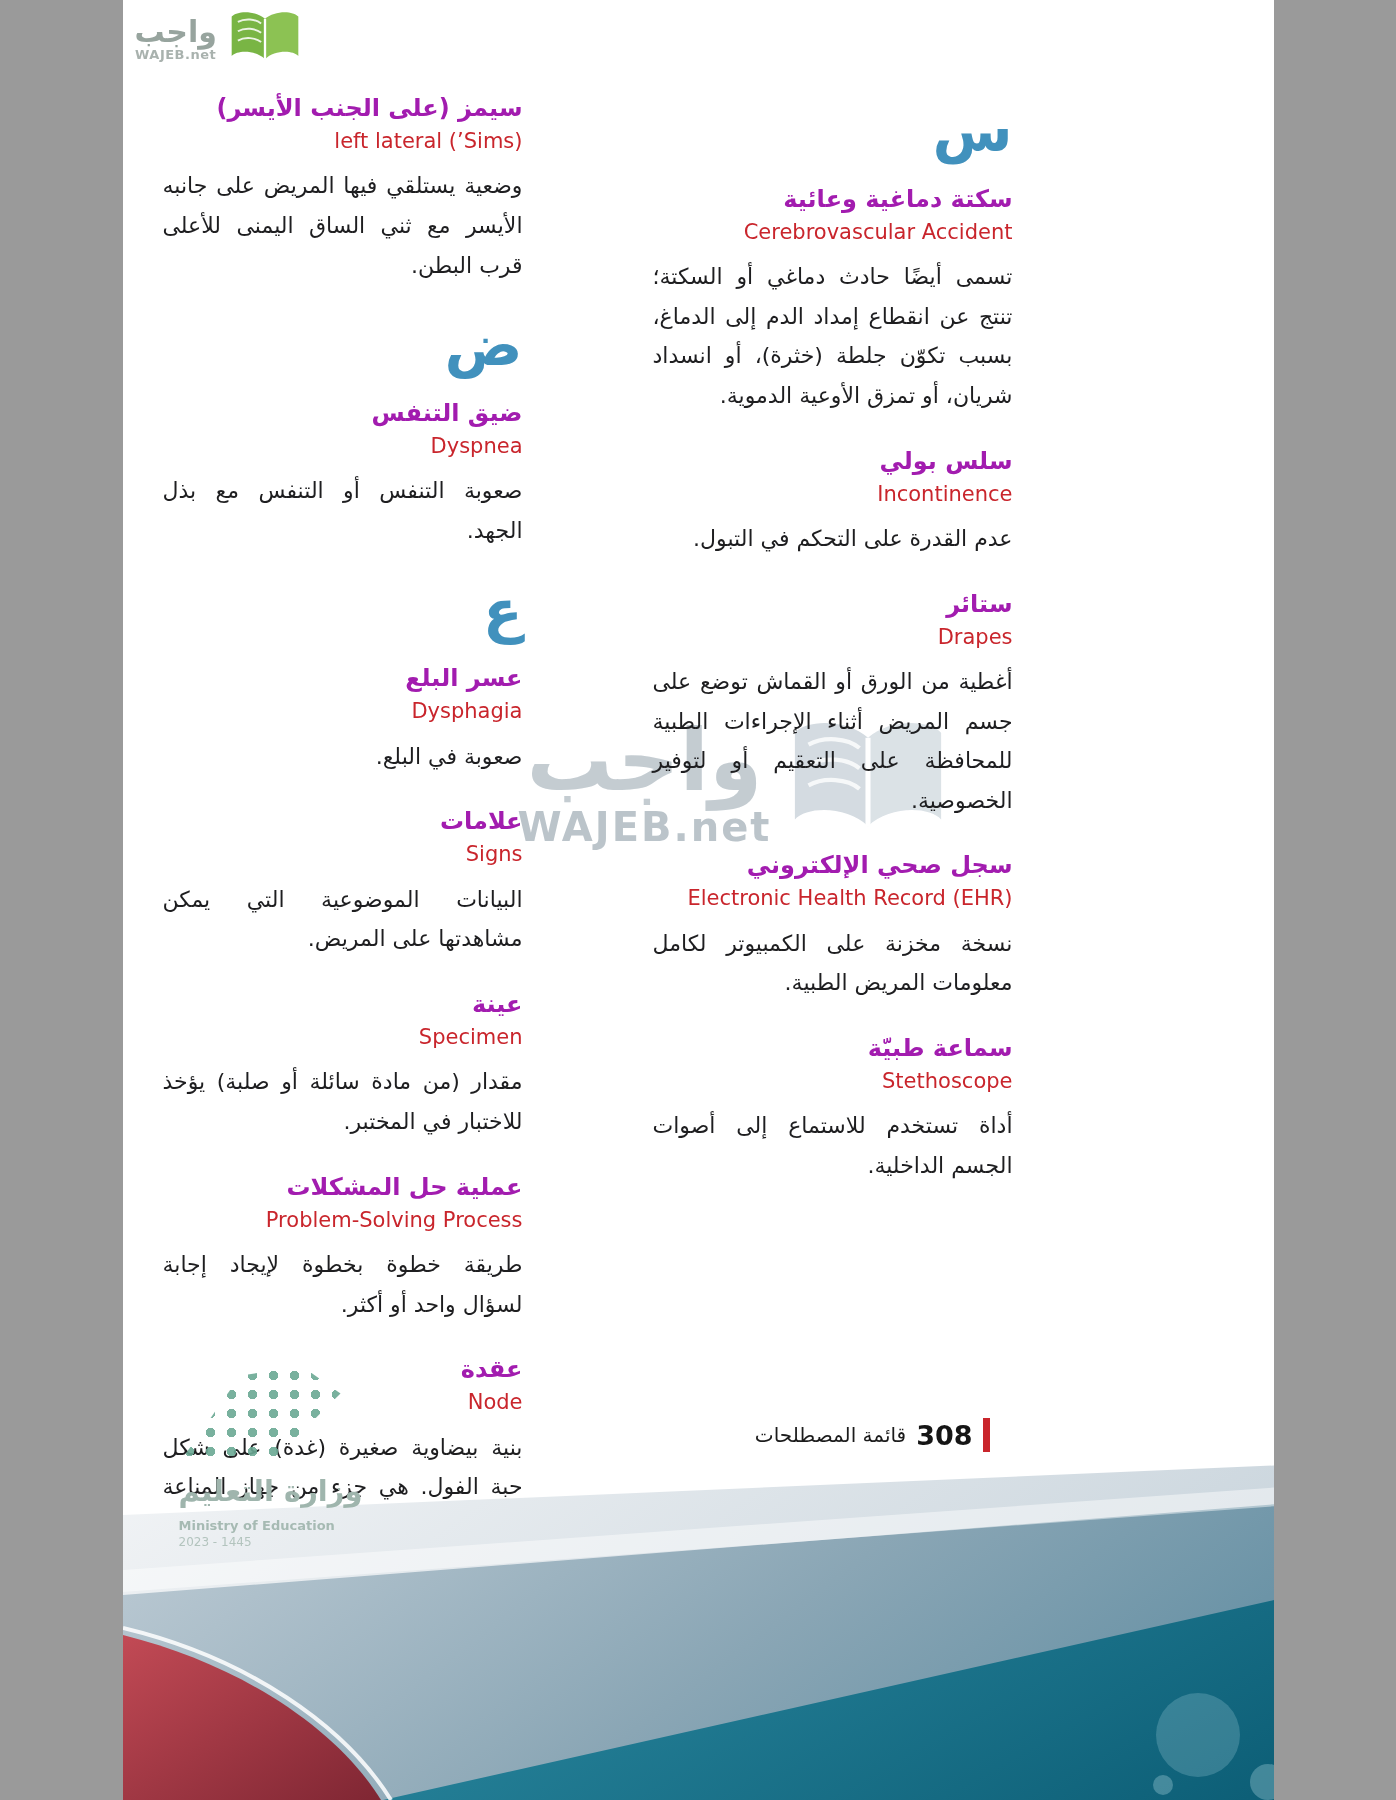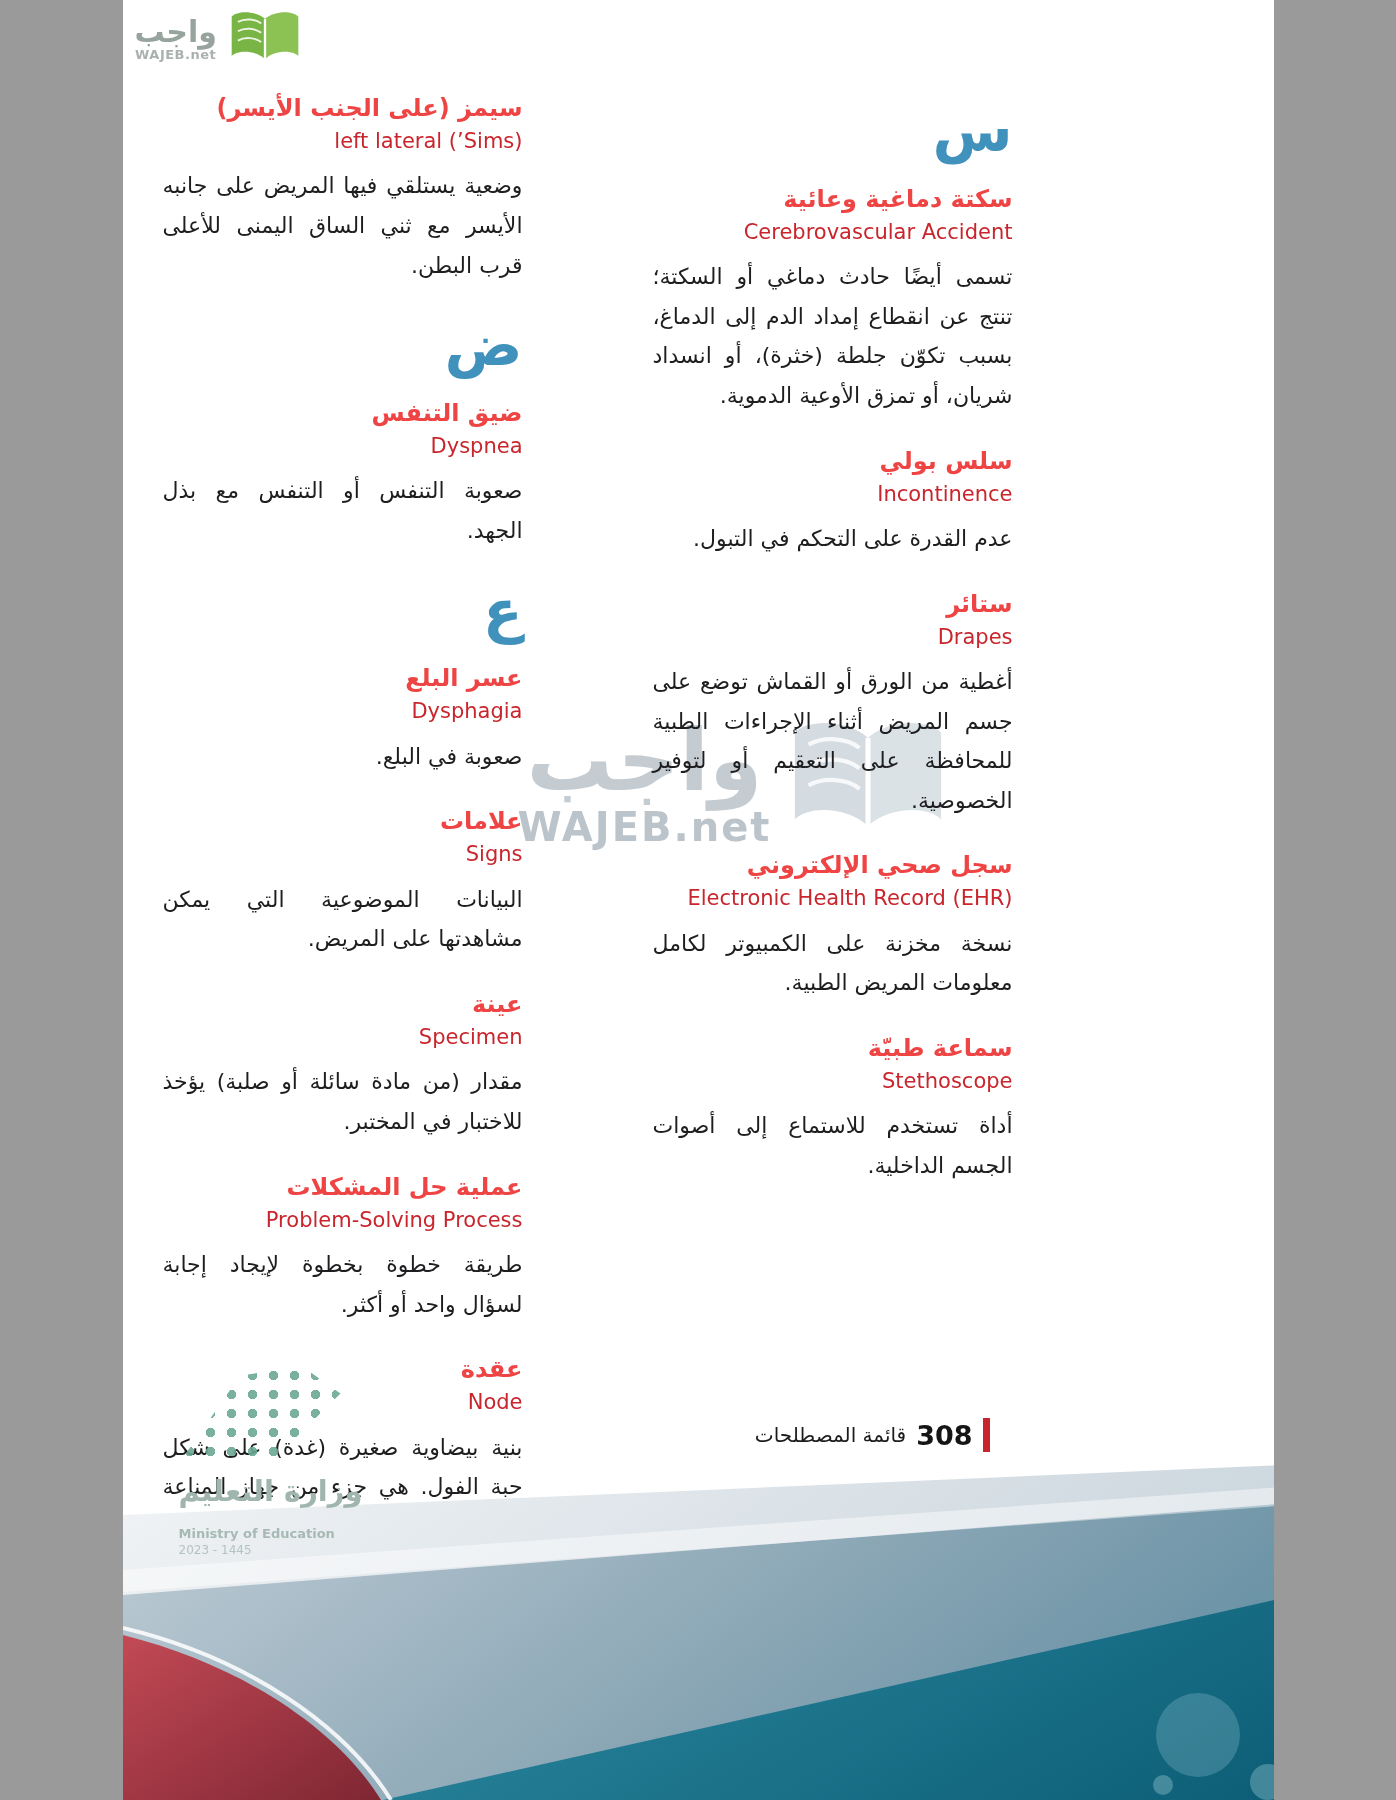--- a/index.html
+++ b/index.html
@@ -21,21 +21,21 @@
   .content {
     position:absolute; top:90px; right:261px; width:875px;
     display:flex; direction:rtl; gap:105px; z-index:2;
   }
   .col { width:385px; }
   .section-letter {
     color:#4191bd; font-size:58px; font-weight:bold; line-height:1.15;
     text-align:right; margin:8px 0 16px 0;
   }
   .entry { margin-bottom:27px; }
-  .term-ar { color:#ef4444; font-weight:bold; font-size:24px; line-height:1.5; text-align:right; }
+  .term-ar { color:#a21caf; font-weight:bold; font-size:24px; line-height:1.5; text-align:right; }
   .term-en { color:#c9252c; font-weight:normal; font-size:21px; line-height:1.45; text-align:right; }
   .definition {
     color:#1e1e20; font-size:22px; line-height:1.8; margin-top:10px;
     text-align:justify; text-align-last:right;margin-left:25px;
   }
 
   
   .watermark {
     position:absolute; top:712px; left:395px; z-index:1;
     display:flex; align-items:center; gap:12px; opacity:.9;
@@ -57,21 +57,21 @@
   
   .moe { position:absolute; left:56px; top:1366px; width:210px; z-index:5; }
   .moe-dots {
     width:162px; height:98px;
     background-image: radial-gradient(circle, #6aa893 4.5px, rgba(106,168,147,0) 5px);
     background-size:21px 19px;
     clip-path: polygon(0% 100%, 38% 10%, 76% 0%, 100% 28%, 56% 100%);
     opacity:.9;
   }
   .moe-ar { font-size:29px; font-weight:bold; color:#9fb5ad; margin-top:10px; }
-  .moe-en { font-size:13px; font-weight:bold; color:#a6bab3; margin-top:18px; }
+  .moe-en { font-size:13px; font-weight:bold; color:#a6bab3; margin-top:10px; }
   .moe-year { font-size:12px; color:#b3c4be; margin-top:2px; }
 
   
   .footer-band { position:absolute; left:0; bottom:0; width:1396px; height:370px; z-index:3; }
 </style>
 </head>
 <body>
 
 <div class="page">
 

